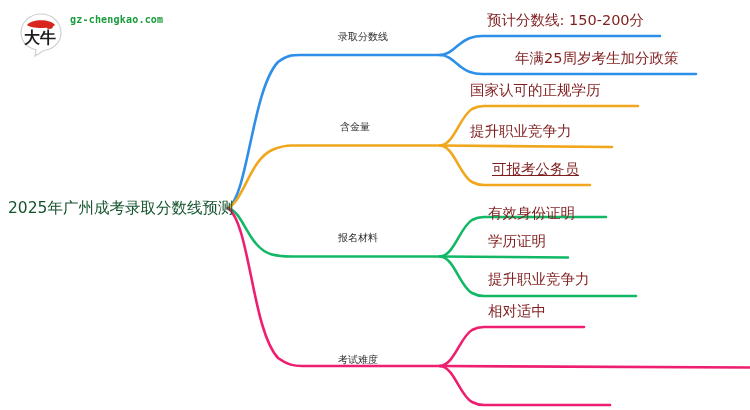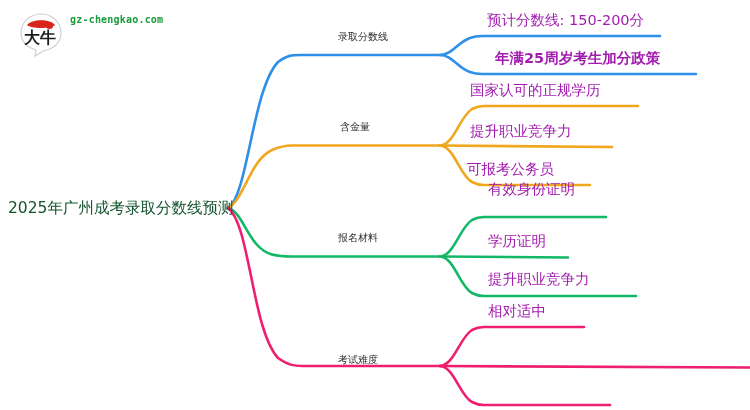--- a/index.html
+++ b/index.html
@@ -91,21 +91,21 @@
     letter-spacing: 0px;
   }
 
   .branch-label {
     font-size: 10px;
     color: #2b2b2b;
   }
 
   .leaf-label {
     font-size: 14.5px;
-    color: #a21caf;
+    color: #7f1d1d;
   }
 </style>
 </head>
 <body>
 
 <div id="mindmap-root">
 
   <div id="logo-block">
     <svg id="logo-mark" viewBox="0 0 46 46">
       <path d="M23 2 C34 2 43 10 43 21 C43 30 36 37 26 38.5 L17 44 L18 37.8 C9 35.7 3 29 3 21 C3 10 12 2 23 2 Z" fill="#ffffff" stroke="#cfcfcf" stroke-width="1.2"></path>
@@ -156,29 +156,29 @@
   <div class="node-label branch-label" style="left:338px; top:30px;">录取分数线</div>
 
   <div class="node-label branch-label" style="left:340px; top:120px;">含金量</div>
 
   <div class="node-label branch-label" style="left:338px; top:231px;">报名材料</div>
 
   <div class="node-label branch-label" style="left:338px; top:353px;">考试难度</div>
 
   <div class="node-label leaf-label" style="left:487px; top:11px;">预计分数线: 150-200分</div>
 
-  <div class="node-label leaf-label" style="left:495px; top:49px;font-weight:bold;">年满25周岁考生加分政策</div>
+  <div class="node-label leaf-label" style="left:515px; top:49px;">年满25周岁考生加分政策</div>
 
   <div class="node-label leaf-label" style="left:470px; top:81px;">国家认可的正规学历</div>
 
   <div class="node-label leaf-label" style="left:470px; top:122px;">提升职业竞争力</div>
 
-  <div class="node-label leaf-label" style="left:467px; top:160px;">可报考公务员</div>
+  <div class="node-label leaf-label" style="left:492px; top:160px;text-decoration:underline;">可报考公务员</div>
 
-  <div class="node-label leaf-label" style="left:488px; top:180px;">有效身份证明</div>
+  <div class="node-label leaf-label" style="left:488px; top:204px;">有效身份证明</div>
 
   <div class="node-label leaf-label" style="left:488px; top:232px;">学历证明</div>
 
   <div class="node-label leaf-label" style="left:488px; top:270px;">提升职业竞争力</div>
 
   <div class="node-label leaf-label" style="left:488px; top:302px;">相对适中</div>
 
 
 
 </div>

